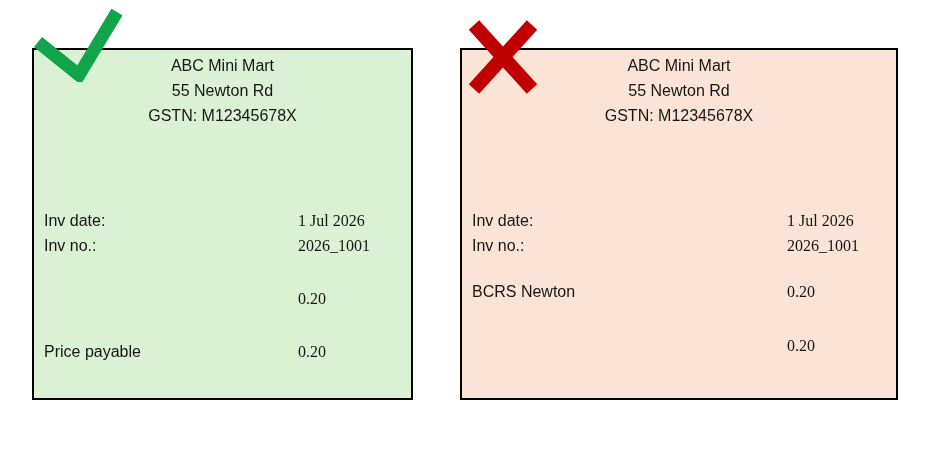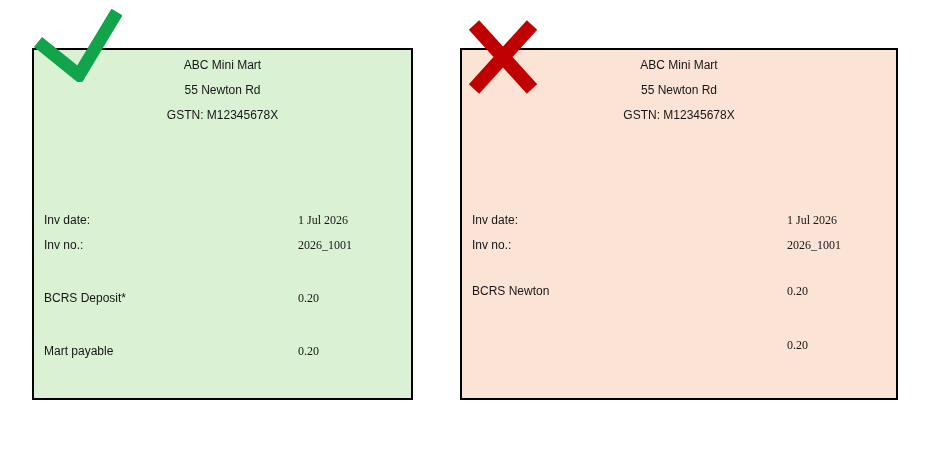--- a/index.html
+++ b/index.html
@@ -13,21 +13,21 @@
     width: 936px;
     height: 457px;
     overflow: hidden;
   }
   .receipt {
     position: absolute;
     top: 48px;
     height: 352px;
     border: 2px solid #000000;
     box-sizing: border-box;
-    font-size: 12px;
+    font-size: 16px;
     line-height: 25px;
     color: #161616;
   }
   .receipt.correct {
     left: 32px;
     width: 381px;
     background: #daf1d4;
   }
   .receipt.incorrect {
     left: 460px;
@@ -87,25 +87,24 @@
     </div>
     <div class="row row-invdate">
       <span class="lbl">Inv date:</span>
       <span class="val">1 Jul 2026</span>
     </div>
     <div class="row row-invno">
       <span class="lbl">Inv no.:</span>
       <span class="val">2026_1001</span>
     </div>
     <div class="row row-deposit">
-      <span class="lbl">BCRS Deposit*</span>
       <span class="val">0.20</span>
     </div>
     <div class="row row-total">
-      <span class="lbl">Mart payable</span>
+      <span class="lbl">Price payable</span>
       <span class="val">0.20</span>
     </div>
   </div>
 
   <svg class="mark check" width="90" height="76" viewBox="0 0 90 76">
     <polyline points="6,36 47,69 85,6" fill="none" stroke="#12a44b" stroke-width="13"></polyline>
   </svg>
 
   <div class="receipt incorrect">
     <div class="hdr">

